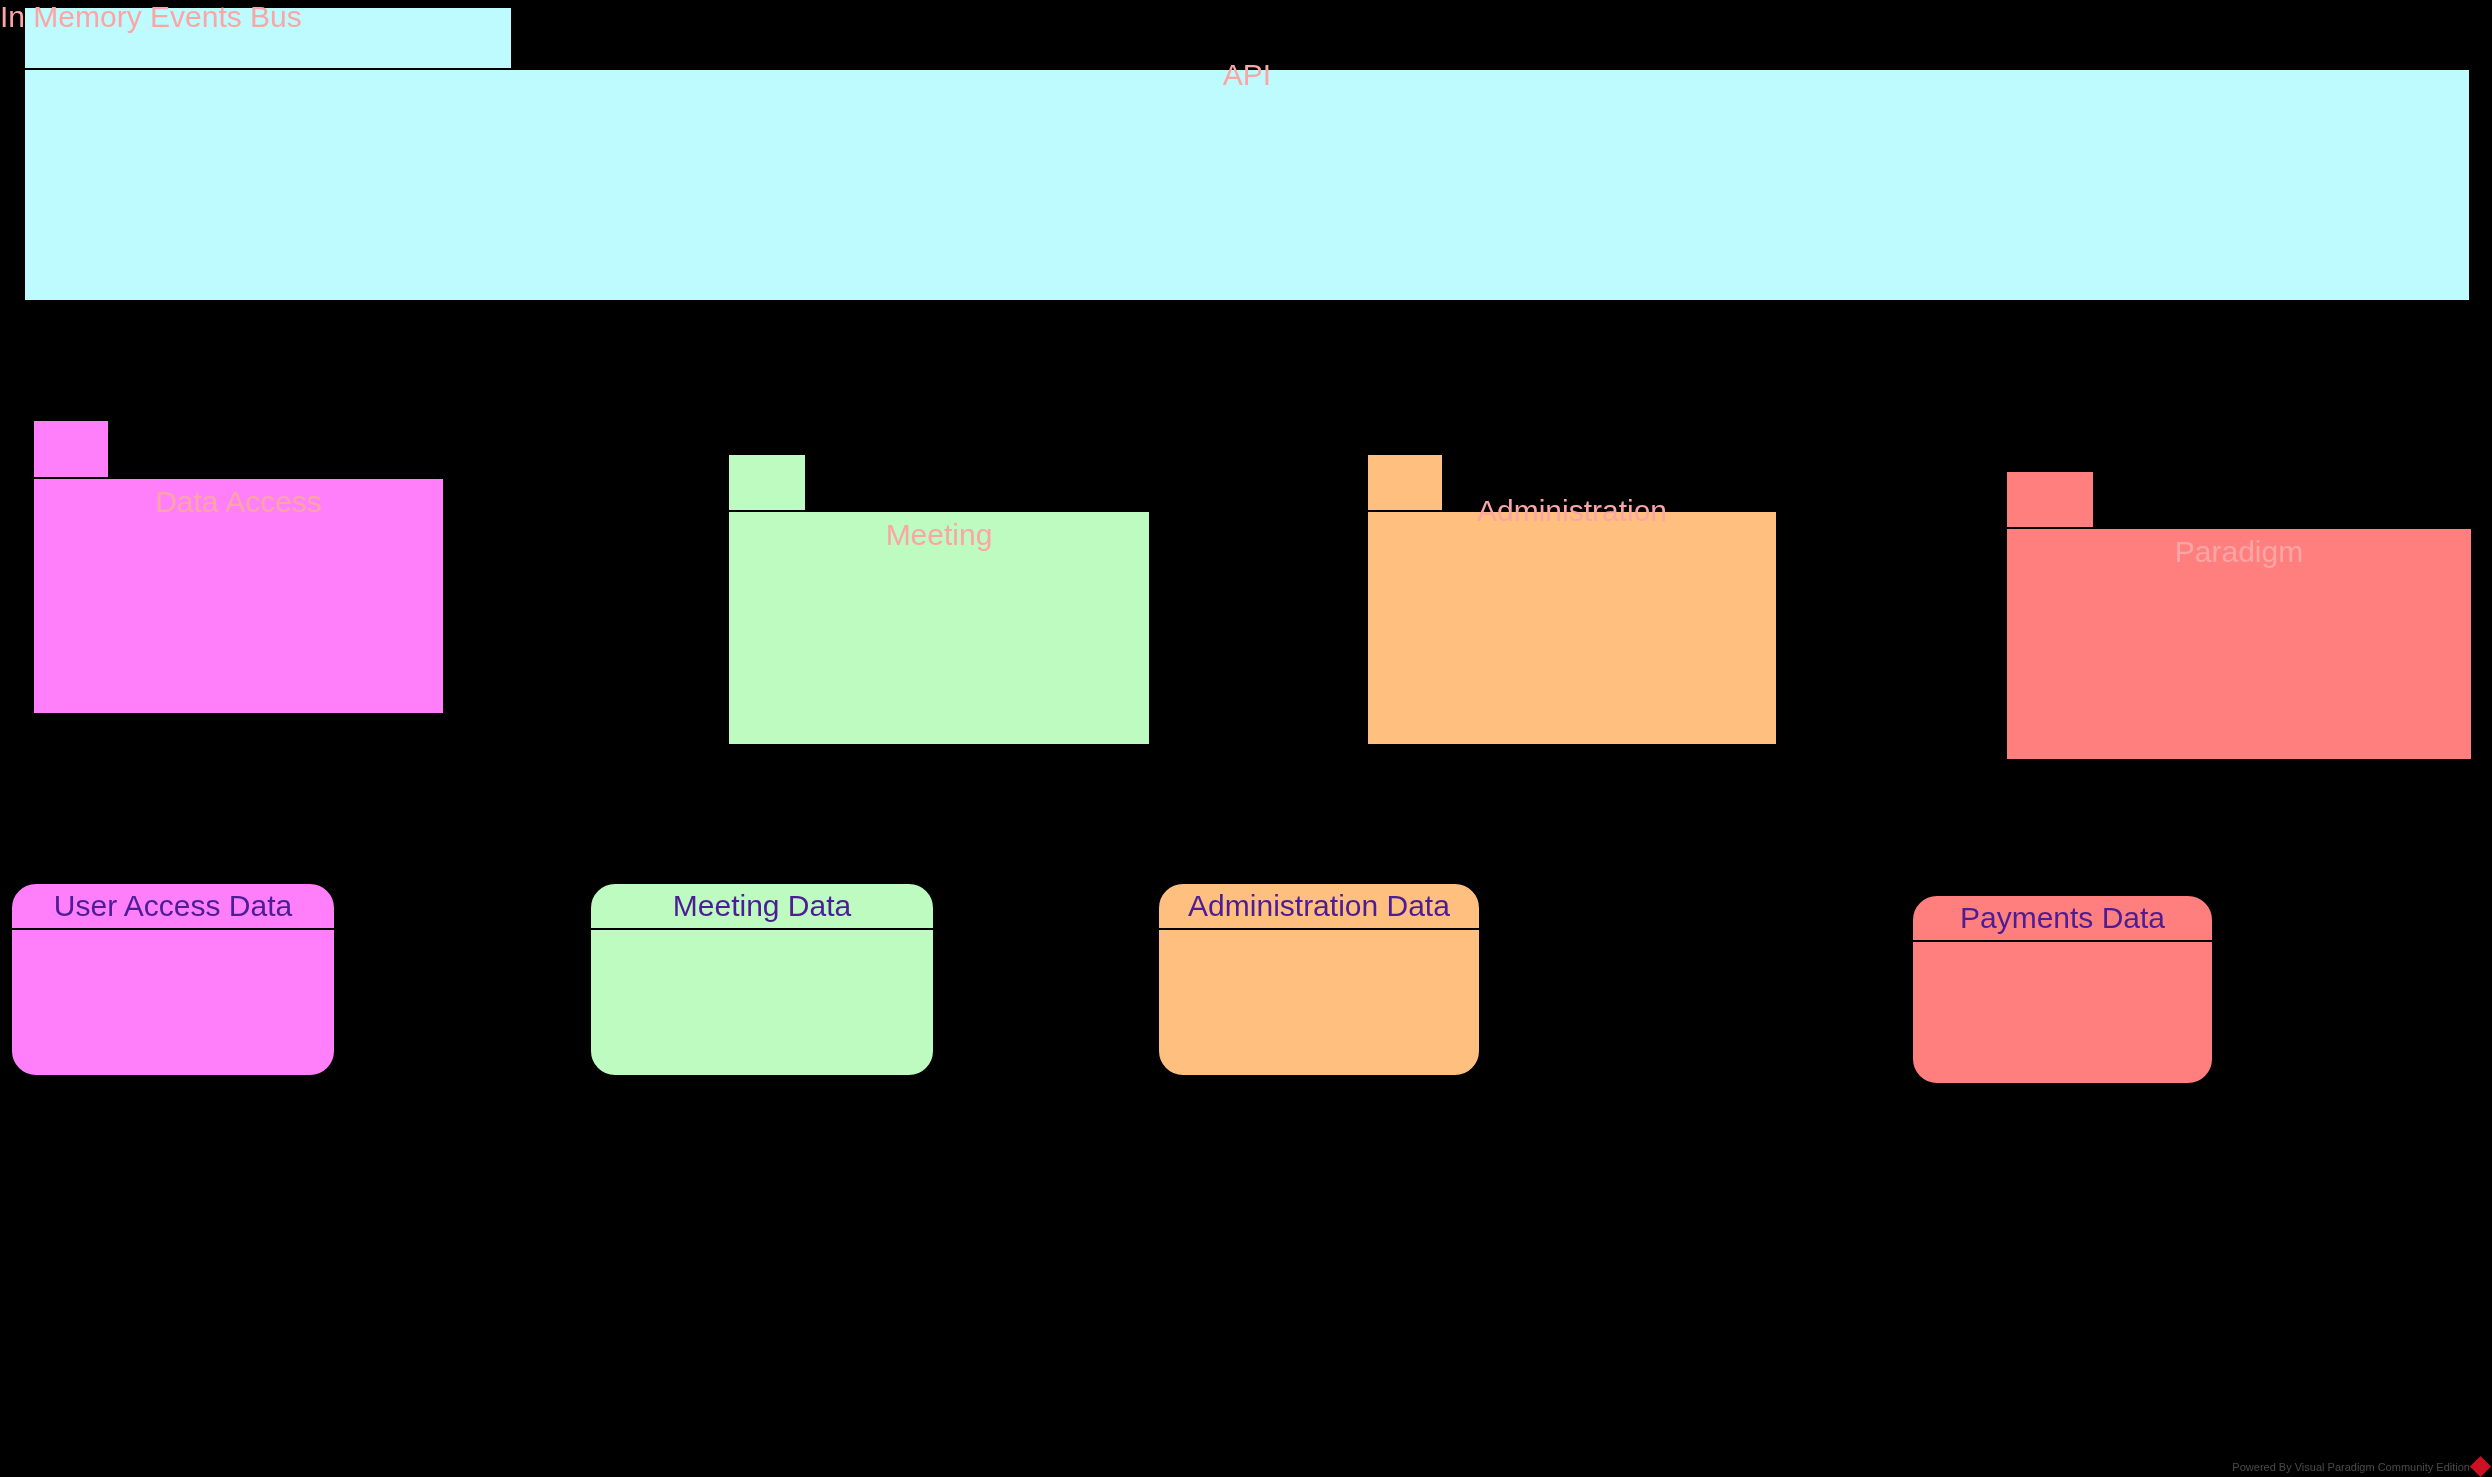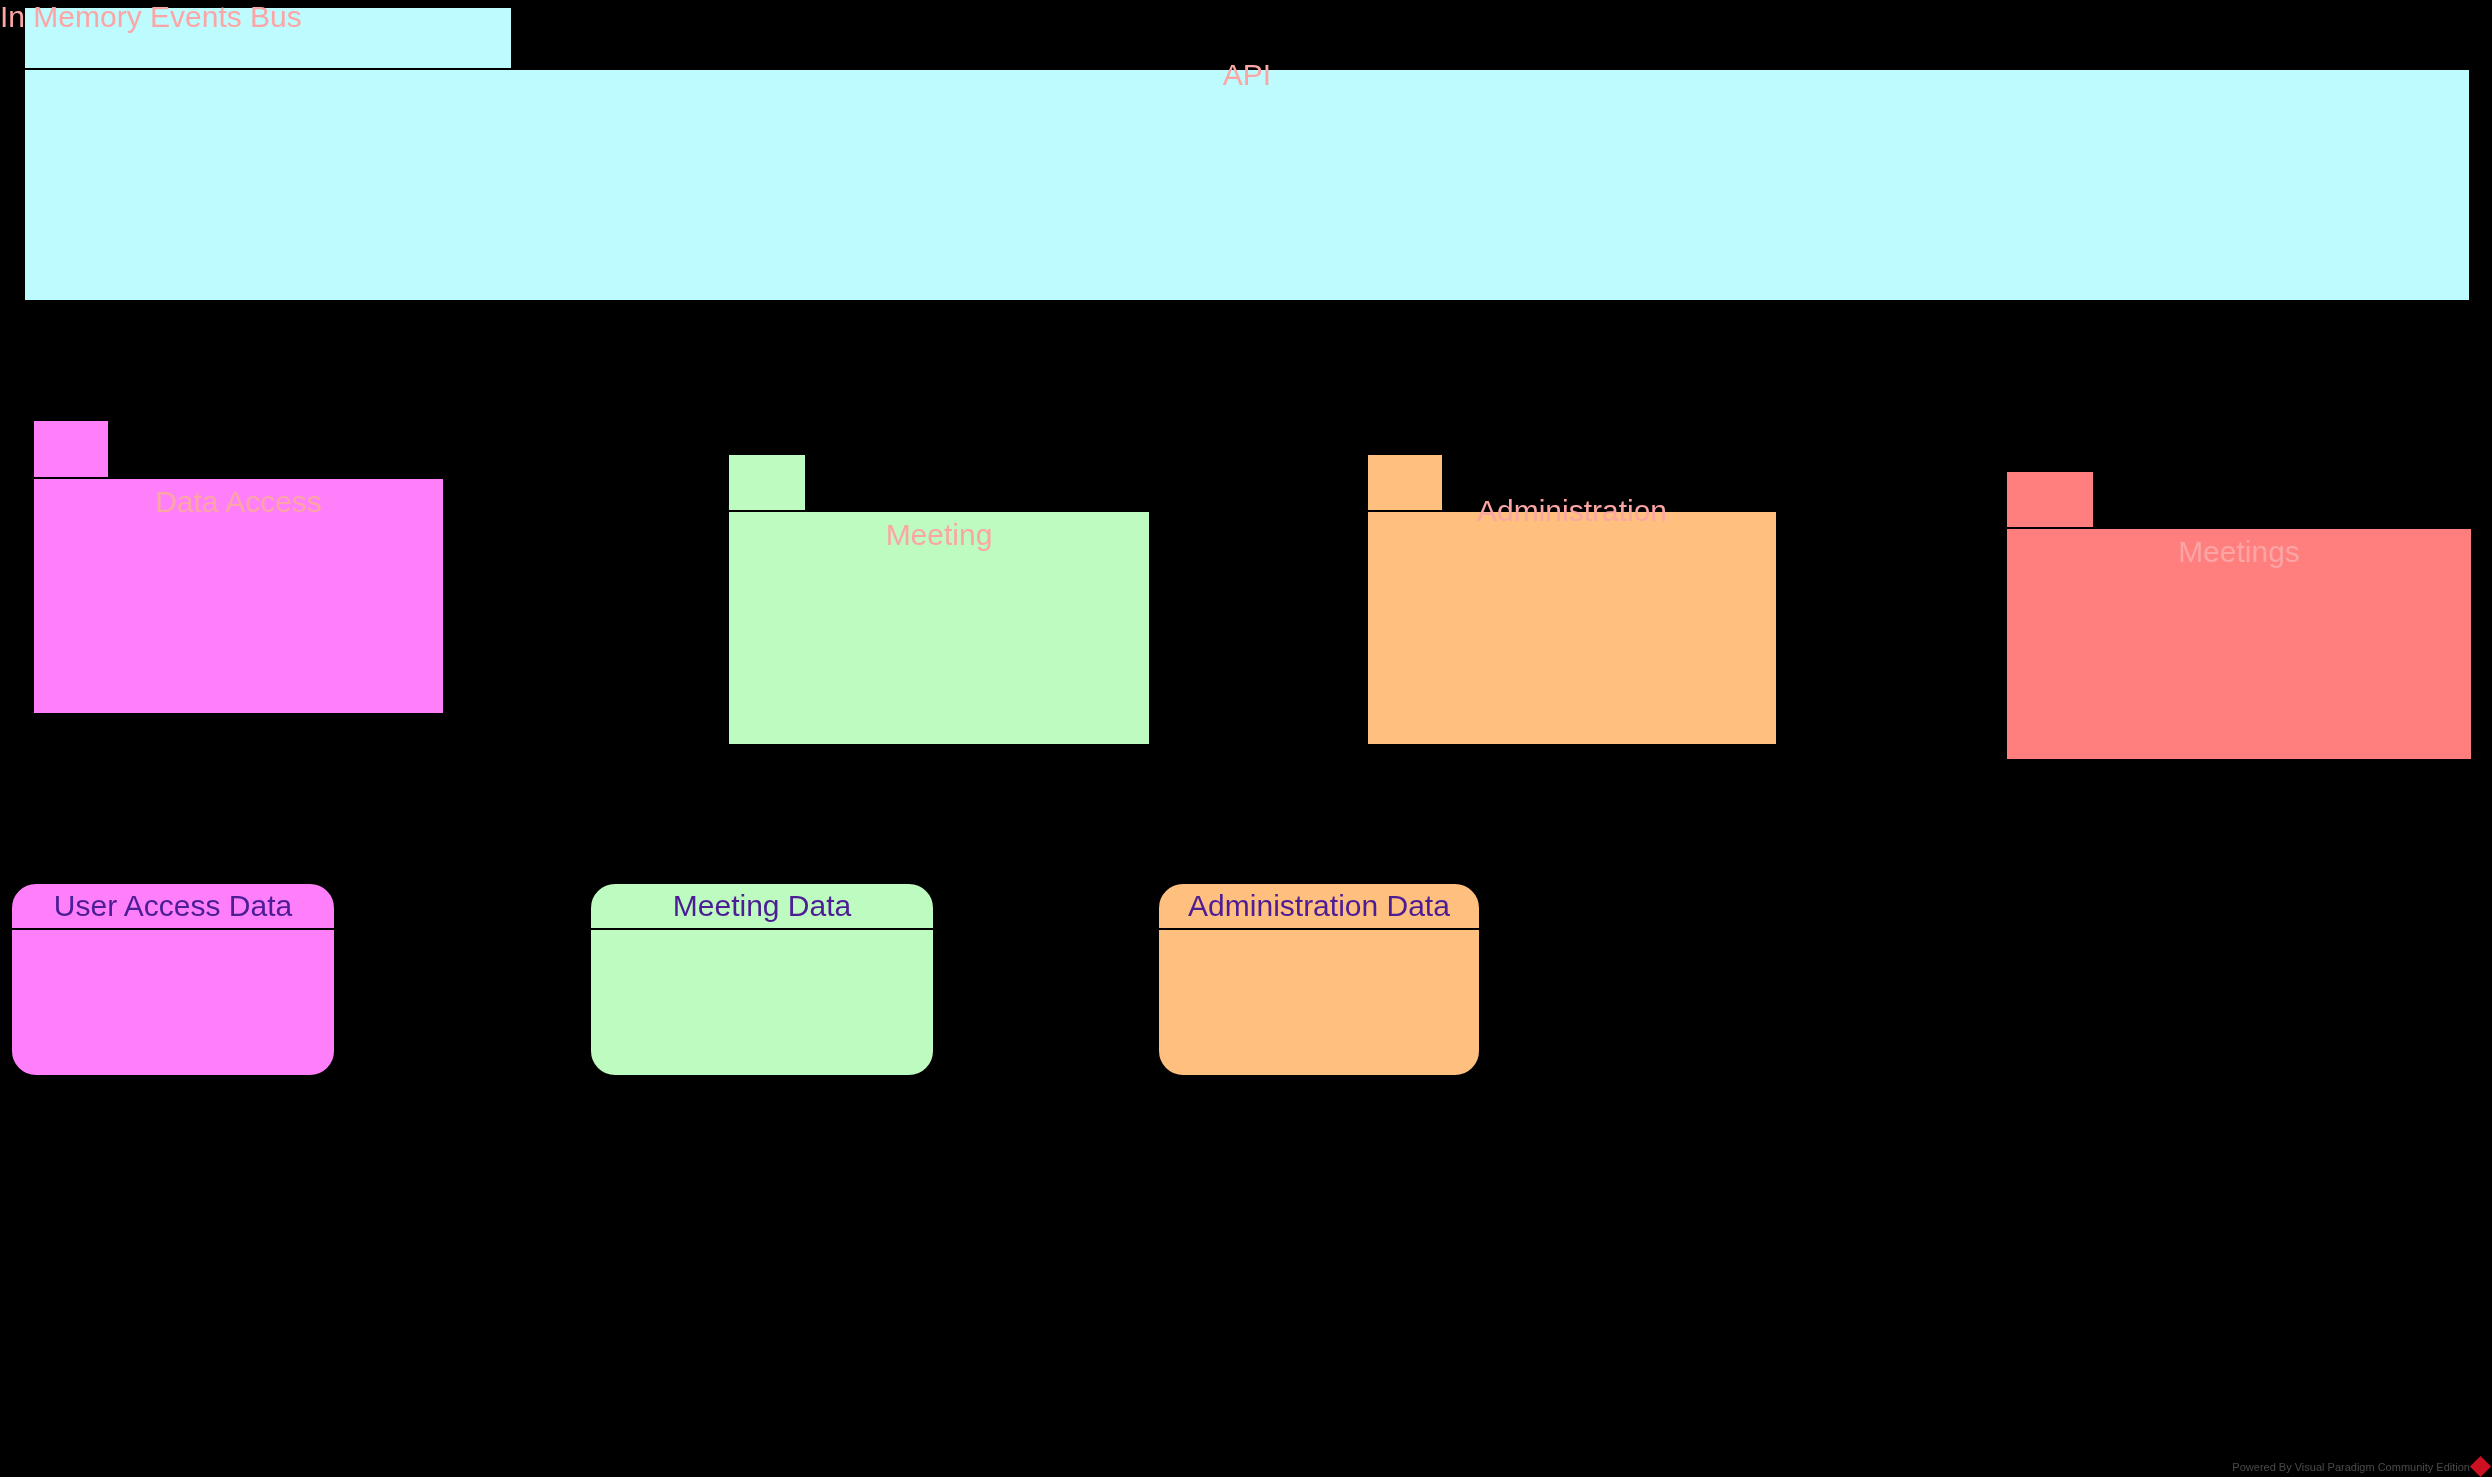--- a/index.html
+++ b/index.html
@@ -120,41 +120,44 @@
 
   <div class="package">
     <div class="pkg-tab" style="left: 1366px; top: 453px; width: 78px; height: 58px; background: rgb(255, 191, 127); border-color: rgb(0, 0, 0);"></div>
     <div class="pkg-body" style="left: 1366px; top: 510px; width: 412px; height: 236px; background: rgb(255, 191, 127); border-color: rgb(0, 0, 0);"></div>
     <div class="pkg-title" style="left: 1366px; width: 412px; top: 494px;">Administration</div>
   </div>
 
   <div class="package">
     <div class="pkg-tab" style="left: 2005px; top: 470px; width: 90px; height: 58px; background: rgb(255, 127, 127); border-color: rgb(0, 0, 0);"></div>
     <div class="pkg-body" style="left: 2005px; top: 527px; width: 468px; height: 234px; background: rgb(255, 127, 127); border-color: rgb(0, 0, 0);"></div>
-    <div class="pkg-title" style="left: 2005px; width: 468px; top: 535px;">Meetings</div>
+    <div class="pkg-title" style="left: 2005px; width: 468px; top: 535px;">Paradigm</div>
   </div>
 
   <div class="package">
     <div class="pkg-tab"></div>
     <div class="pkg-body"></div>
     <div class="pkg-title">In Memory Events Bus</div>
   </div>
 
   <div class="datastore" style="left: 10px; top: 882px; width: 326px; height: 195px; background: rgb(255, 127, 251); border-color: rgb(0, 0, 0);">
     <div class="ds-title" style="border-bottom-color: rgb(0, 0, 0);">User Access Data</div>
   </div>
 
   <div class="datastore" style="left: 589px; top: 882px; width: 346px; height: 195px; background: rgb(189, 251, 192); border-color: rgb(0, 0, 0);">
     <div class="ds-title" style="border-bottom-color: rgb(0, 0, 0);">Meeting Data</div>
   </div>
 
   <div class="datastore" style="left: 1157px; top: 882px; width: 324px; height: 195px; background: rgb(255, 191, 127); border-color: rgb(0, 0, 0);">
     <div class="ds-title" style="border-bottom-color: rgb(0, 0, 0);">Administration Data</div>
   </div>
 
+  <div class="datastore" style="left: 1911px; top: 894px; width: 303px; height: 191px; background: rgb(255, 127, 127); border-color: rgb(0, 0, 0);">
+    <div class="ds-title" style="border-bottom-color: rgb(0, 0, 0);">Payments Data</div>
+  </div>
 
   <div id="watermark">
     <span class="wm-text">Powered By Visual Paradigm Community Edition</span>
     <span class="wm-logo" style="background: rgb(204, 17, 34);"></span>
   </div>
 
 </div>
 
 
 </body></html>

